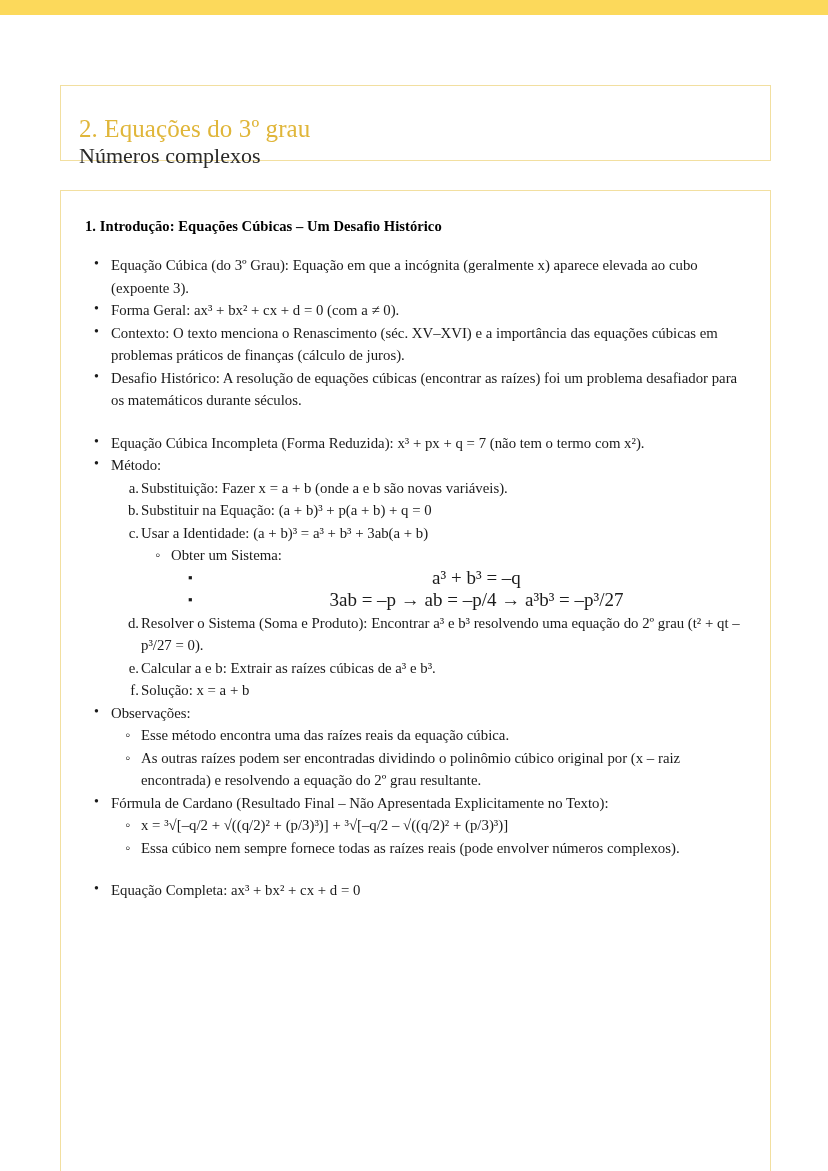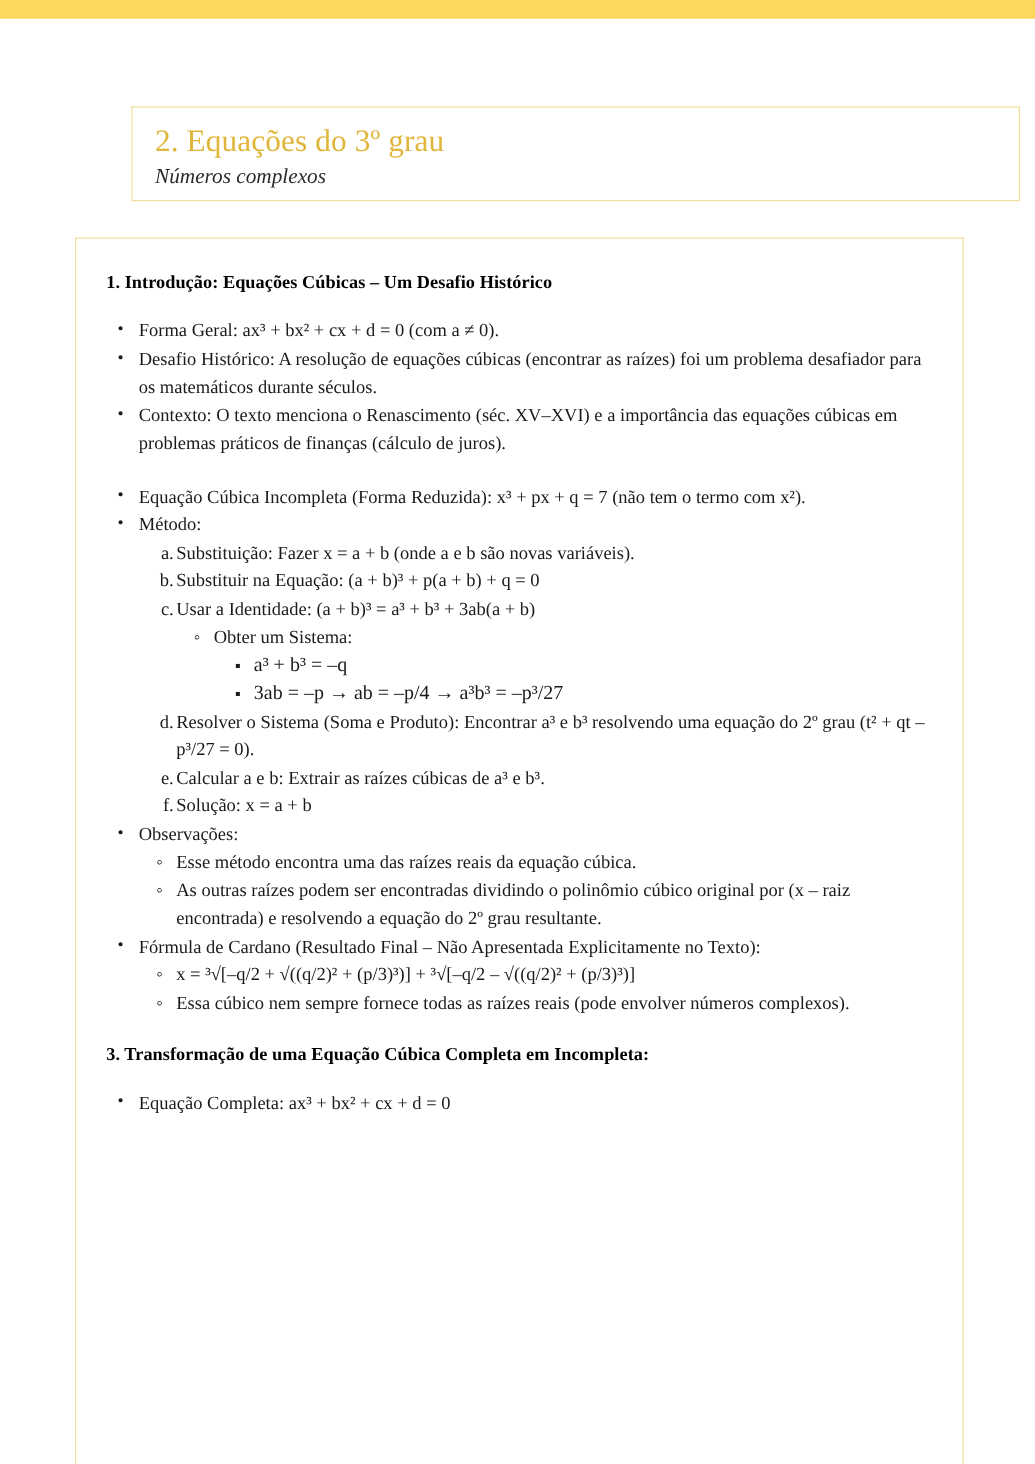--- a/index.html
+++ b/index.html
@@ -36,39 +36,37 @@
     border: 1px solid #f2dfa0;
     background: #ffffff;
   }
 
   #header-panel {
     position: absolute;
     left: 60px;
     top: 70px;
     width: 711px;
     height: 76px;
-    padding: 13px 18px 8px 18px;
-    margin-left: 45px;
+    padding: 28px 18px 8px 18px;
   }
 
   #doc-title {
     font-size: 25px;
     line-height: 30px;
     color: #e0b63a;
     font-weight: normal;
     margin: 0;
     letter-spacing: 0.1px;
   }
   #doc-subtitle {
-    font-size: 17px;
+    font-size: 22px;
     line-height: 21px;
     color: #2a2a2a;
     margin: 1px 0 0 0;
     font-weight: normal;
-    font-style: italic;
   }
 
   #content-panel {
     position: absolute;
     left: 60px;
     top: 175px;
     width: 711px;
     height: 981px;
     border: 1px solid #f2dfa0;
     border-bottom: none;
@@ -146,22 +144,23 @@
     font-size: 14.8px;
   }
 
   ul.lvl3 {
     margin: 0;
     padding: 0 0 0 32px;
     list-style: none;
   }
   ul.lvl3 > li {
     position: relative;
-    font-size: 16px;
-    line-height: 22.5px;
+    font-size: 19px;
+    line-height: 22.5px;
+    text-align: center;
   }
   ul.lvl3 > li::before {
     content: "\25AA";
     position: absolute;
     left: -15px;
     top: 0;
     font-size: 13px;
   }
   .heading-gap { height: 20px; }
 
@@ -177,23 +176,24 @@
   <div id="header-panel" class="panel">
     <h1 id="doc-title">2. Equações do 3º grau</h1>
     <div id="doc-subtitle">Números complexos</div>
   </div>
 
   <div id="content-panel" class="panel">
 
     <h2 class="section-heading">1. Introdução: Equações Cúbicas – Um Desafio Histórico</h2>
 
     <ul class="lvl1">
+      <li><span class="txt">Equação Cúbica (do 3º Grau): Equação em que a incógnita (geralmente x) aparece elevada ao cubo (expoente 3).</span></li>
       <li><span class="txt">Forma Geral: ax³ + bx² + cx + d = 0 (com a ≠ 0).</span></li>
+      <li><span class="txt">Contexto: O texto menciona o Renascimento (séc. XV–XVI) e a importância das equações cúbicas em problemas práticos de finanças (cálculo de juros).</span></li>
       <li><span class="txt">Desafio Histórico: A resolução de equações cúbicas (encontrar as raízes) foi um problema desafiador para os matemáticos durante séculos.</span></li>
-      <li><span class="txt">Contexto: O texto menciona o Renascimento (séc. XV–XVI) e a importância das equações cúbicas em problemas práticos de finanças (cálculo de juros).</span></li>
     </ul>
 
     <div class="heading-gap"></div>
 
 
     <ul class="lvl1">
       <li><span class="txt">Equação Cúbica Incompleta (Forma Reduzida): x³ + px + q = 7 (não tem o termo com x²).</span></li>
       <li>
         <span class="txt">Método:</span>
         <ol class="lvl2">
@@ -229,20 +229,19 @@
         <span class="txt">Fórmula de Cardano (Resultado Final – Não Apresentada Explicitamente no Texto):</span>
         <ul class="lvl2">
           <li><span class="txt">x = ³√[–q/2 + √((q/2)² + (p/3)³)] + ³√[–q/2 – √((q/2)² + (p/3)³)]</span></li>
           <li><span class="txt">Essa cúbico nem sempre fornece todas as raízes reais (pode envolver números complexos).</span></li>
         </ul>
       </li>
     </ul>
 
     <div class="heading-gap"></div>
 
-    <h2 class="section-heading">3. Transformação de uma Equação Cúbica Completa em Incompleta:</h2>
 
     <ul class="lvl1">
       <li><span class="txt">Equação Completa: ax³ + bx² + cx + d = 0</span></li>
     </ul>
 
   </div>
 </div>
 
 </body></html>

